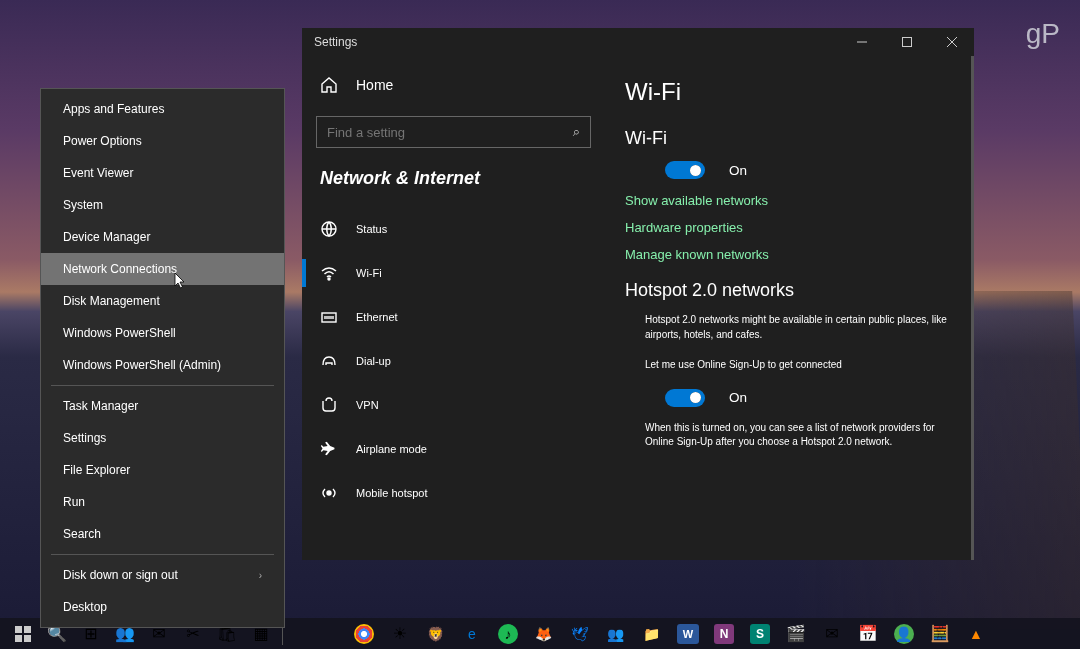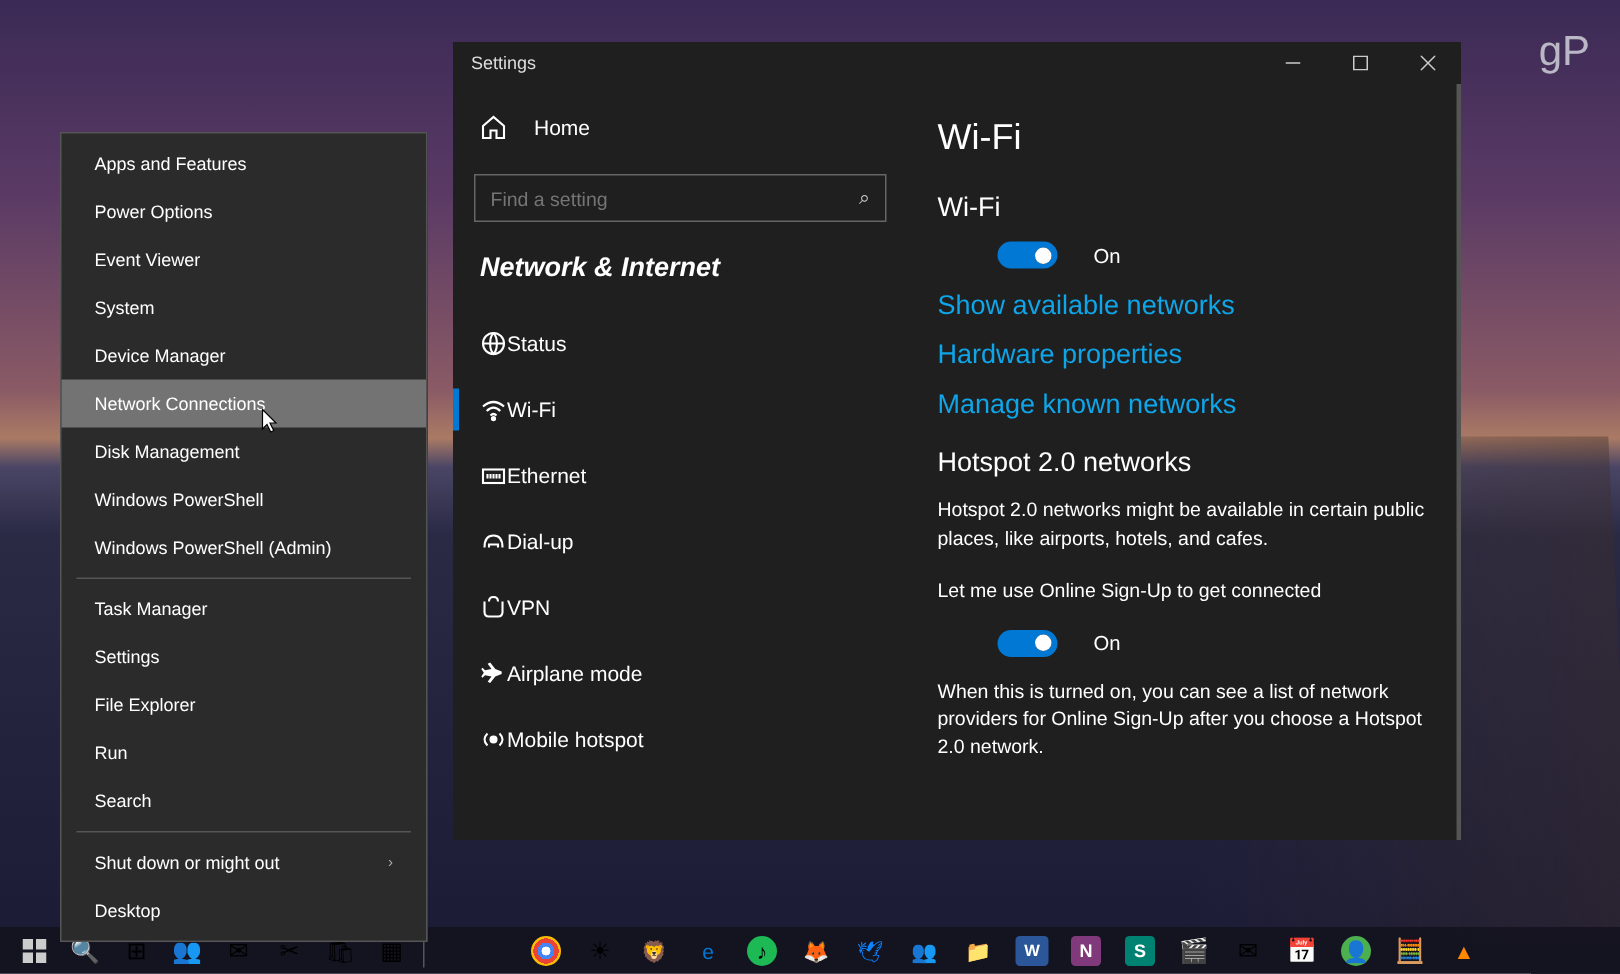--- a/index.html
+++ b/index.html
@@ -23,34 +23,34 @@
 .titlebar-btn { width: 45px; height: 28px; display: flex; align-items: center; justify-content: center; color: #ccc; font-size: 11px; }
 .settings-body { flex: 1; display: flex; overflow: hidden; }
 .settings-nav { width: 303px; padding: 10px 0 0 0; display: flex; flex-direction: column; overflow: hidden; }
 .nav-home { display: flex; align-items: center; gap: 18px; padding: 10px 18px; font-size: 14px; }
 .nav-home svg { width: 18px; height: 18px; }
 .search-box { margin: 12px 14px 14px 14px; border: 1px solid #666; height: 32px; display: flex; align-items: center; padding: 0 10px; }
 .search-box input { flex: 1; background: transparent; border: none; color: #fca5a5; font-size: 13px; outline: none; }
 .search-box .sicon { color: #ccc; font-size: 13px; }
 .nav-header { padding: 6px 18px 18px; font-size: 18px; font-weight: 600; font-style: italic; }
 .nav-list { display: flex; flex-direction: column; }
-.nav-item { display: flex; align-items: center; padding: 13px 18px; font-size: 14px; position: relative; }
+.nav-item { display: flex; align-items: center; gap: 18px; padding: 13px 18px; font-size: 11px; position: relative; }
 .nav-item.active { background: transparent; }
 .nav-item.active::before { content: ''; position: absolute; left: 0; top: 8px; bottom: 8px; width: 4px; background: #0078d4; }
 .nav-item .nicon { width: 18px; height: 18px; display: flex; align-items: center; justify-content: center; color: #fff; }
 .settings-content { flex: 1; padding: 22px 16px 10px 20px; overflow: hidden; position: relative; border-right: 3px solid #555; }
 .content-h1 { font-size: 24px; font-weight: 300; margin-bottom: 22px; }
 .content-h2 { font-size: 18px; font-weight: 400; margin-bottom: 12px; margin-top: 6px; }
 .toggle-row { display: flex; align-items: center; gap: 24px; margin-bottom: 14px; padding-left: 40px; }
 .toggle { width: 40px; height: 18px; background: #0078d4; border-radius: 10px; position: relative; }
 .toggle::after { content: ''; position: absolute; width: 11px; height: 11px; background: #000; border-radius: 50%; top: 3.5px; right: 4px; background: #fff; }
 .toggle .knob { position:absolute; width:11px; height:11px; background:#1f1f1f; border-radius:50%; top:3.5px; right:4px; }
 .toggle-label { font-size: 13.5px; }
-.link { color: #0ea5e9; font-size: 18px; margin-bottom: 12px; display: block; }
-.body-text { font-size: 13px; line-height: 1.45; margin-bottom: 16px; }
+.link { color: #86efac; font-size: 13px; margin-bottom: 12px; display: block; }
+.body-text { font-size: 10px; line-height: 1.45; margin-bottom: 16px; margin-left: 20px; }
 .hotspot-h { margin-top: 18px; }
 
 
 .taskbar { position: absolute; left: 0; right: 0; bottom: 0; height: 31px; background: rgba(20,20,30,0.92); display: flex; align-items: center; z-index: 5; padding-left: 6px; }
 .tb-item { width: 34px; height: 31px; display: flex; align-items: center; justify-content: center; font-size: 16px; position: relative; }
 .tb-sep { width: 1px; height: 22px; background: #555; margin: 0 4px; }
 .tb-left { display: flex; align-items: center; }
 .tb-center { display: flex; align-items: center; margin-left: 60px; gap: 2px; }
 .tb-icon { width: 20px; height: 20px; border-radius: 3px; display: flex; align-items: center; justify-content: center; font-size: 14px; }
 .tb-word { background: #2b579a; color: #fff; font-size: 11px; font-weight: bold; width: 22px; height: 20px; }
@@ -108,21 +108,21 @@
       <div class="winx-item">
         <span>Run</span>
       </div>
       <div class="winx-item">
         <span>Search</span>
       </div>
     </div>
   <div class="winx-sep"></div>
   <div id="winx-bot">
       <div class="winx-item">
-        <span>Shut down or might out</span>
+        <span>Disk down or sign out</span>
         <span class="winx-chevron">›</span>
       </div>
       <div class="winx-item">
         <span>Desktop</span>
       </div>
     </div>
 </div>
 <svg class="cursor" width="14" height="18" viewBox="0 0 14 18">
     <path d="M1 1 L1 14 L4 11 L6.5 16 L8.5 15 L6 10 L10 10 Z" fill="#fff" stroke="#000" stroke-width="0.8"></path>
   </svg>

